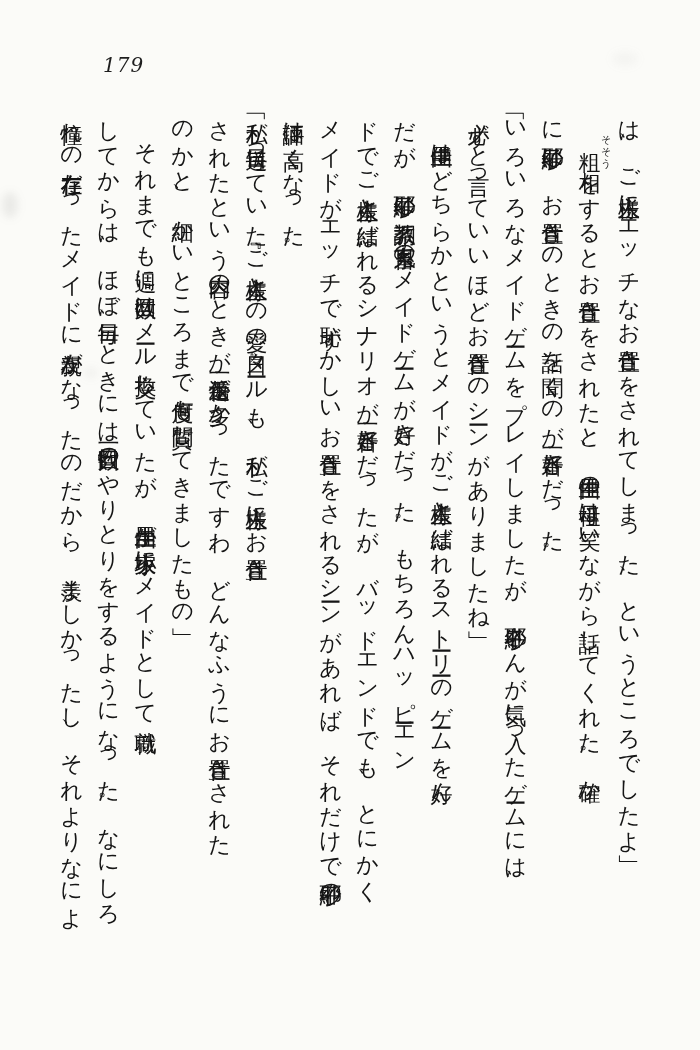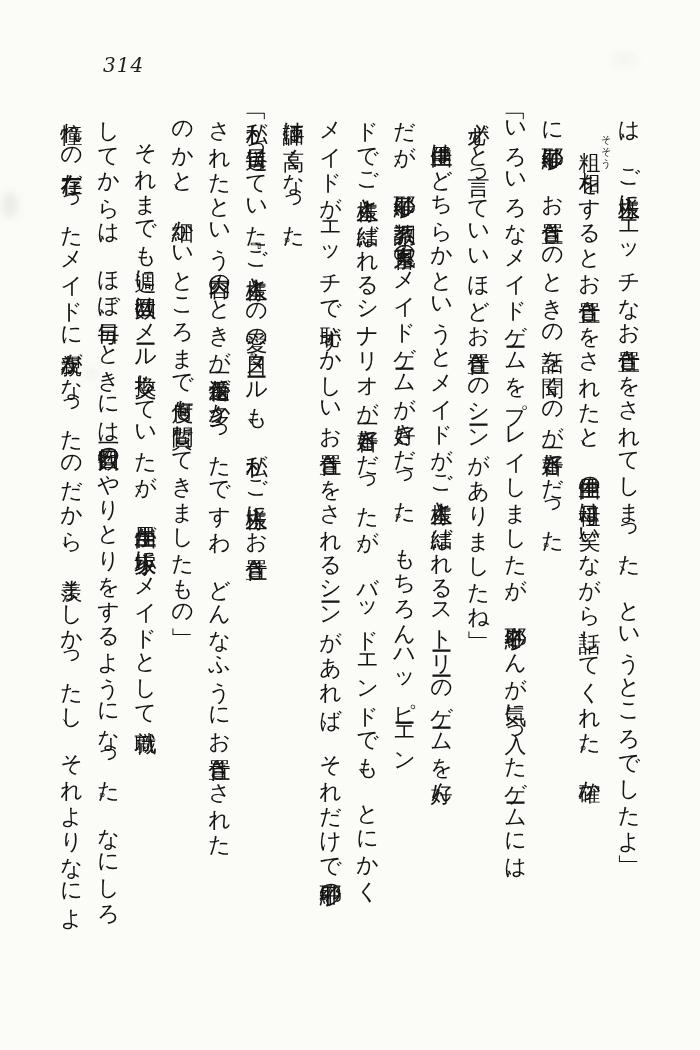--- a/index.html
+++ b/index.html
@@ -56,21 +56,21 @@
   }
 </style>
 </head>
 <body style="background: rgb(251, 251, 248);">
 
 <div class="page">
   <div class="smudge s1"></div>
   <div class="smudge s2"></div>
   <div class="smudge s3"></div>
 
-  <div class="page-number">314</div>
+  <div class="page-number">179</div>
 
   <div class="text-block" id="text-block" style="color: rgb(21, 21, 21);">
       <p class="tline">は、ご主人様にエッチなお仕置きをされてしまった、というところでしたよ」</p>
       <p class="tline indent"><ruby>粗相<rt>そそう</rt></ruby>をするとお仕置きをされたと、由佳里の祖母は笑いながら話してくれた。確か</p>
       <p class="tline">に紗耶子は、お仕置きのときの話を聞くのが一番好きだった。</p>
       <p class="tline">「いろいろなメイドゲームをプレイしましたが、紗耶子さんが気に入ったゲームには、</p>
       <p class="tline">必ずと言っていいほどお仕置きのシーンがありましたね」</p>
       <p class="tline indent">由佳里はどちらかというとメイドがご主人様と結ばれるストーリーのゲームを好ん</p>
       <p class="tline">だが、紗耶子は調教系、鬼畜系のメイドゲームが好きだった。もちろんハッピーエン</p>
       <p class="tline">ドでご主人様と結ばれるシナリオが一番好きだったが、バッドエンドでも、とにかく</p>

